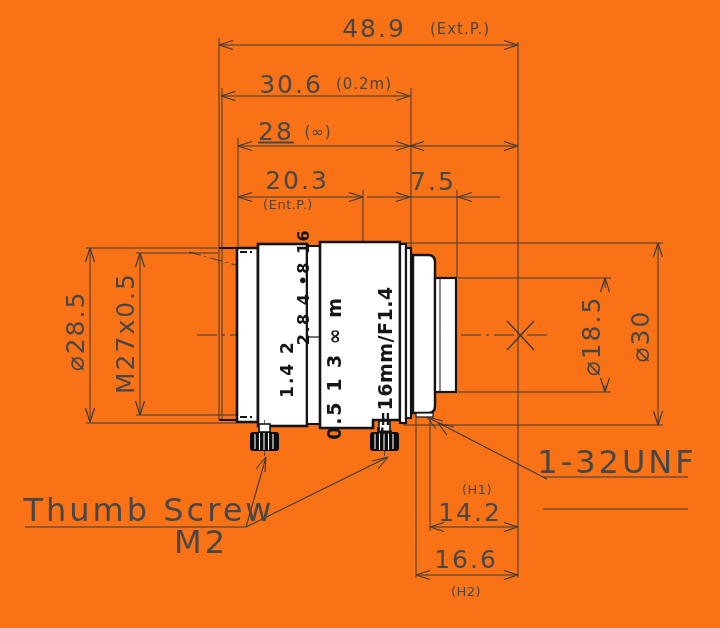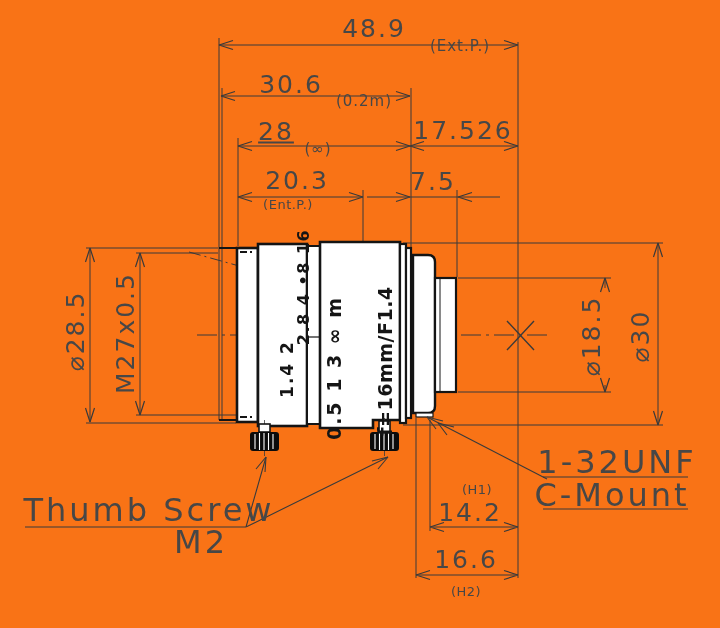--- a/index.html
+++ b/index.html
@@ -7,21 +7,21 @@
     position:relative;width:720px;height:628px;background:#f97316;overflow:hidden;
     font-family:"DejaVu Sans","Liberation Sans",sans-serif;
   }
   .stage svg{position:absolute;left:0;top:0;}
   .t{
     position:absolute;transform:translate(-50%,-50%);
     white-space:nowrap;color:#474747;line-height:1;
   }
   .rot{transform:translate(-50%,-50%) rotate(-90deg);}
   .num{font-size:25px;letter-spacing:2px;}
-  .note{font-size:15px;letter-spacing:1px;margin-top:17px;}
+  .note{font-size:15px;letter-spacing:1px;}
   .tiny{font-size:13px;letter-spacing:0.5px;}
   .callout{font-size:32px;letter-spacing:3px;}
   .barrel{color:#151515;font-weight:bold;}
 </style>
 </head>
 <body>
 
 <div class="stage">
 
   <svg width="720" height="628" viewBox="0 0 720 628">
@@ -97,40 +97,38 @@
 
   <div class="t num" style="left:374px;top:28px;">48.9</div>
   <div class="t note" style="left:460px;top:29px;">(Ext.P.)</div>
 
   <div class="t num" style="left:291px;top:84px;">30.6</div>
   <div class="t note" style="left:364px;top:84px;">(0.2m)</div>
 
   <div class="t num" style="left:276px;top:131px;text-decoration:underline;">28</div>
   <div class="t note" style="left:318px;top:132px;">(∞)</div>
 
-  <div class="t num" style="left:463px;top:130px;">17.526</div>
 
   <div class="t num" style="left:297px;top:180px;text-align:right;">20.3</div>
   <div class="t tiny" style="left:288px;top:204px;">(Ent.P.)</div>
 
   <div class="t num" style="left:433px;top:181px;">7.5</div>
 
   <div class="t tiny" style="left:477px;top:489px;">(H1)</div>
   <div class="t num" style="left:470px;top:512px;text-align:right;">14.2</div>
 
   <div class="t num" style="left:466px;top:559px;">16.6</div>
   <div class="t tiny" style="left:466px;top:591px;">(H2)</div>
 
   <div class="t num rot" style="left:75px;top:331px;">⌀28.5</div>
   <div class="t num rot" style="left:125px;top:333px;">M27x0.5</div>
   <div class="t num rot" style="left:591px;top:336px;">⌀18.5</div>
   <div class="t num rot" style="left:640px;top:336px;">⌀30</div>
 
   <div class="t callout" style="left:617px;top:462px;">1-32UNF</div>
-  <div class="t callout" style="left:612px;top:495px;">C-Mount</div>
   <div class="t callout" style="left:129px;top:510px;margin-left:20px;">Thumb Screw</div>
   <div class="t callout" style="left:201px;top:542px;">M2</div>
 
   <div class="t rot barrel" style="left:287px;top:369px;font-size:17px;letter-spacing:2px;">1.4  2</div>
   <div class="t rot barrel" style="left:304px;top:287px;font-size:16px;letter-spacing:1.5px;">2.8 4 •8 16</div>
   <div class="t rot barrel" style="left:334px;top:368px;font-size:19px;letter-spacing:2px;">0.5 1 3 ∞ m</div>
   <div class="t rot barrel" style="left:385px;top:361px;font-size:19px;letter-spacing:0.5px;">f=16mm/F1.4</div>
 
 </div>
 

